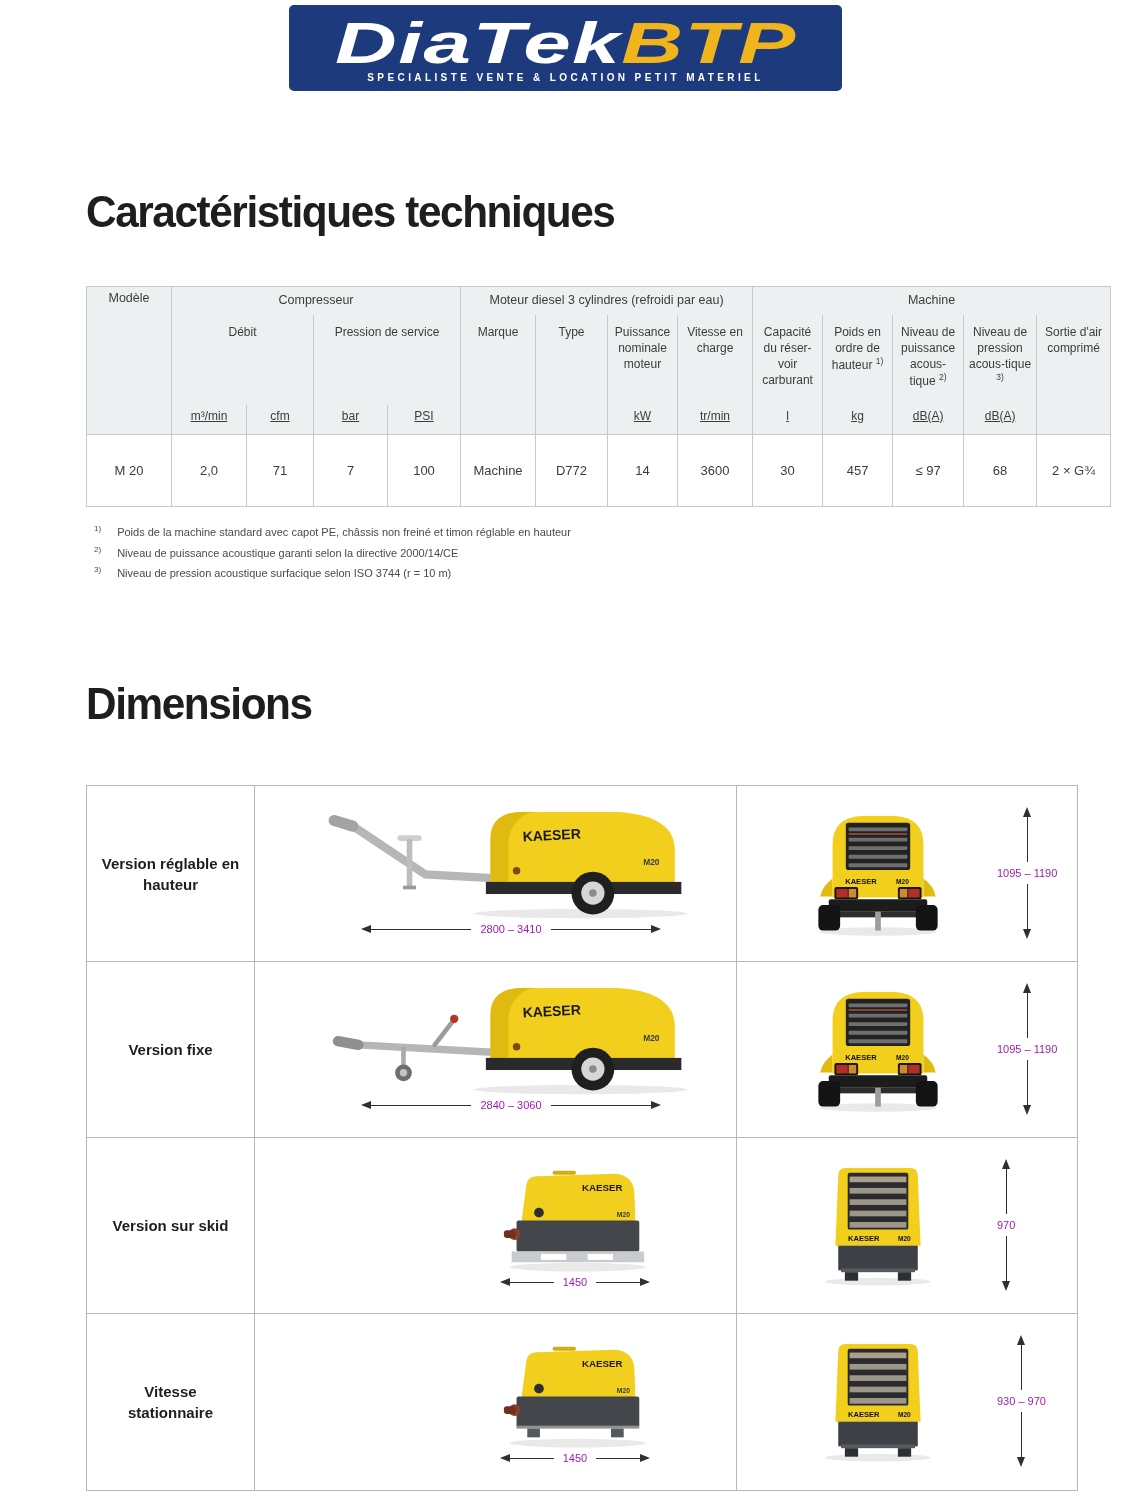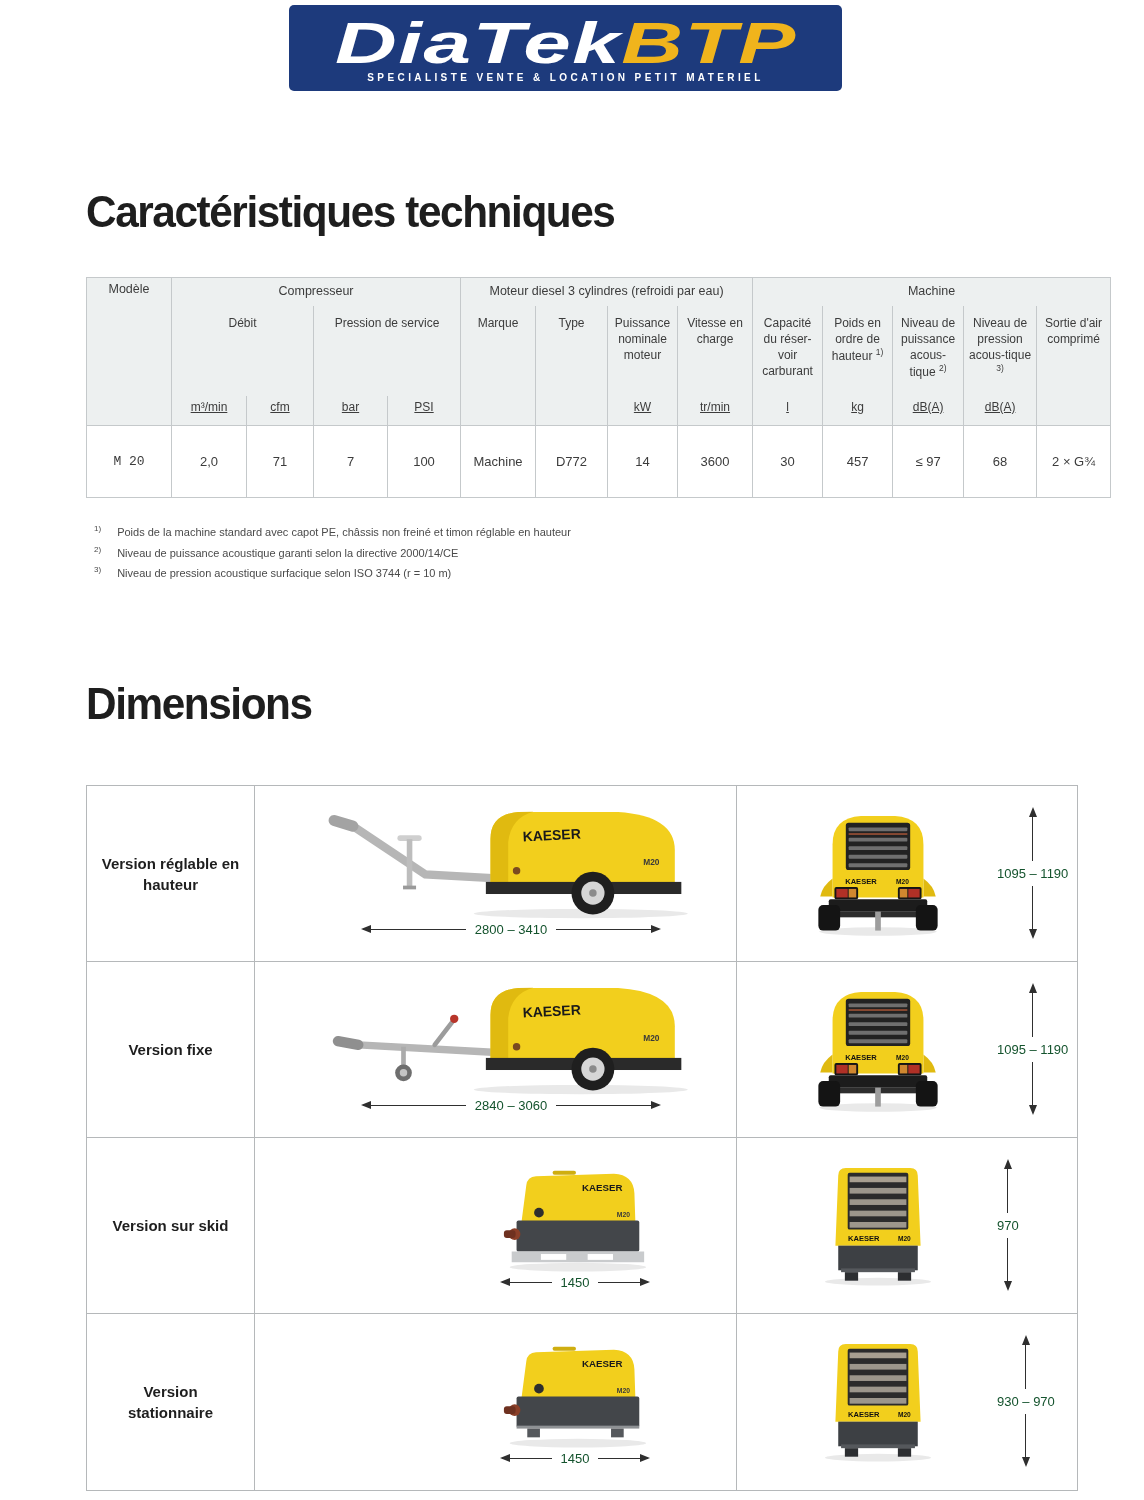--- a/index.html
+++ b/index.html
@@ -16,31 +16,31 @@
   .brand-yellow { color:#f0b41c; }
   .tagline { color:#ffffff; font-weight:bold; font-size:10px; letter-spacing:3.4px; margin-top:1px; white-space:nowrap; }
 
   
   .sec-title { position:absolute; left:86px; font-weight:bold; font-size:45px; color:#1e1e1e;
     letter-spacing:-1.5px; transform:scaleX(.94); transform-origin:left; white-space:nowrap; }
   #specs-title { top:186px; }
   #dims-title { top:678px; }
 
   
-  table.specs { position:absolute; left:86px; top:277px; width:1024px;
+  table.specs { position:absolute; left:86px; top:286px; width:1024px;
     border-collapse:collapse; table-layout:fixed; }
   table.specs th, table.specs td { border:1px solid #c5c9cb; font-weight:normal;
     text-align:center; color:#3c3c3c; padding:3px 4px; }
   table.specs th { background:#edf0f0; font-size:12px; line-height:1.35; }
   tr.r-group th { height:28px; border-bottom:none; font-size:12.5px; }
   tr.r-label th { height:90px; vertical-align:top; padding-top:9px; border-top:none; border-bottom:none; }
   tr.r-units th { height:30px; vertical-align:top; border-top:none;text-decoration:underline; }
   tr.r-data td { height:72px; background:#fff; font-size:13px; }
   th.model-h { text-align:left; vertical-align:top; padding:8px 0 0 10px; font-weight:bold; color:#2c2c2c; font-size:13px; }
-  td.model-d { text-align:left; padding-left:10px; font-weight:bold; color:#2c2c2c;font-family:Liberation Mono, monospace; }
+  td.model-d { text-align:left; padding-left:10px; font-weight:bold; color:#2c2c2c; }
   table.specs sup { font-size:8.5px; vertical-align:super; }
 
   
   .footnotes { position:absolute; left:94px; top:520px; font-size:11px; color:#4a4a4a; }
   .fn { line-height:17px; }
   .fn sup { font-size:8px; margin-right:16px; }
 
   
   .dims { position:absolute; left:86px; top:785px; width:992px; border:1px solid #b5b8ba;
     display:grid; grid-template-columns:168px 482px 340px; grid-auto-rows:176px; background:#fff; }
@@ -61,21 +61,21 @@
   .rear-block { display:flex; flex-direction:column; align-items:center; width:150px;gap:42px; }
   .rear-block svg { display:block; width:150px; height:142px; }
   .rear-block .h-dim { width:132px; margin-top:0; }
 
   .h-dim { position:relative; height:16px; display:flex; align-items:center; justify-content:center; }
   .h-dim .hline { position:absolute; left:2px; right:2px; top:50%; height:1px; background:#2f2f2f; }
   .h-dim::before { content:""; position:absolute; left:0; top:50%; transform:translateY(-50%);
     border-top:4px solid transparent; border-bottom:4px solid transparent; border-right:10px solid #2f2f2f; }
   .h-dim::after { content:""; position:absolute; right:0; top:50%; transform:translateY(-50%);
     border-top:4px solid transparent; border-bottom:4px solid transparent; border-left:10px solid #2f2f2f; }
-  .dim-label { position:relative; z-index:1; background:#fff; padding:0 9px; font-size:13px; color:#14532d; white-space:nowrap; }
+  .dim-label { position:relative; z-index:1; background:#fff; padding:0 9px; font-size:11px; color:#a21caf; white-space:nowrap; }
 
   .v-dim { display:flex; flex-direction:column; align-items:center; margin-left:44px; height:132px; margin-top:8px; }
   .v-dim .vline { width:1px; flex:1; background:#2f2f2f; }
   .v-dim .tri-up { width:0; height:0; border-left:4px solid transparent; border-right:4px solid transparent; border-bottom:10px solid #2f2f2f; }
   .v-dim .tri-down { width:0; height:0; border-left:4px solid transparent; border-right:4px solid transparent; border-top:10px solid #2f2f2f; }
   .v-dim .dim-label { padding:5px 0; background:transparent; }
 
   svg text { font-family:"Liberation Sans", sans-serif; }
 </style>
 </head>
@@ -346,21 +346,21 @@
       <div class="v-dim">
         <span class="tri-up"></span>
           <span class="vline"></span>
         <span class="dim-label">970</span>
         <span class="vline"></span>
           <span class="tri-down"></span>
       </div>
     </div>
 
     <div class="dcell lbl last-row">
-        <span>Version stationnaire</span>
+        <span>Vitesse stationnaire</span>
       </div>
     <div class="dcell last-row">
       <div class="side-block skid">
         <svg viewBox="0 0 150 115">
           <use href="#g-skid-machine"></use>
           <rect x="15" y="90" width="126" height="3" fill="#8e9194"></rect>
           <rect x="26" y="93" width="13" height="9" fill="#55585c"></rect>
           <rect x="112" y="93" width="13" height="9" fill="#55585c"></rect>
         </svg>
         <div class="h-dim">

